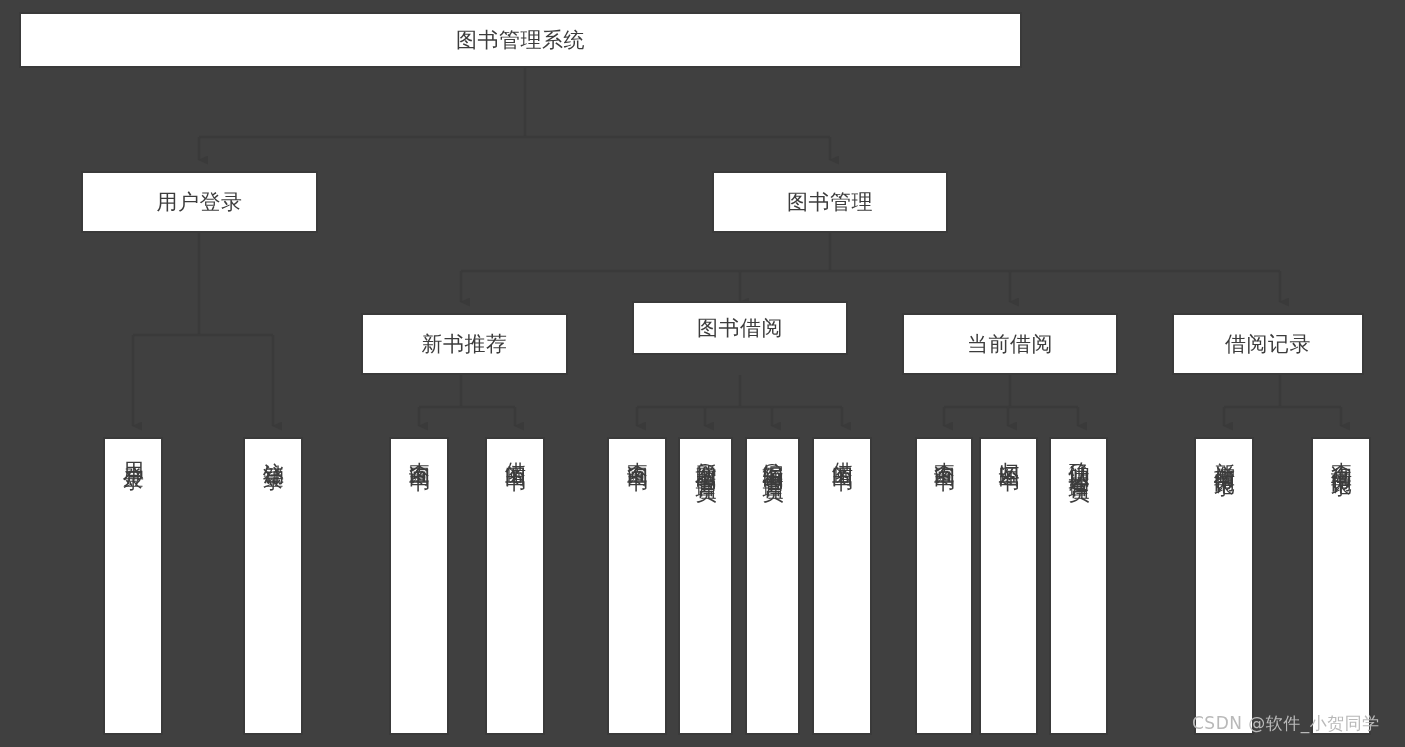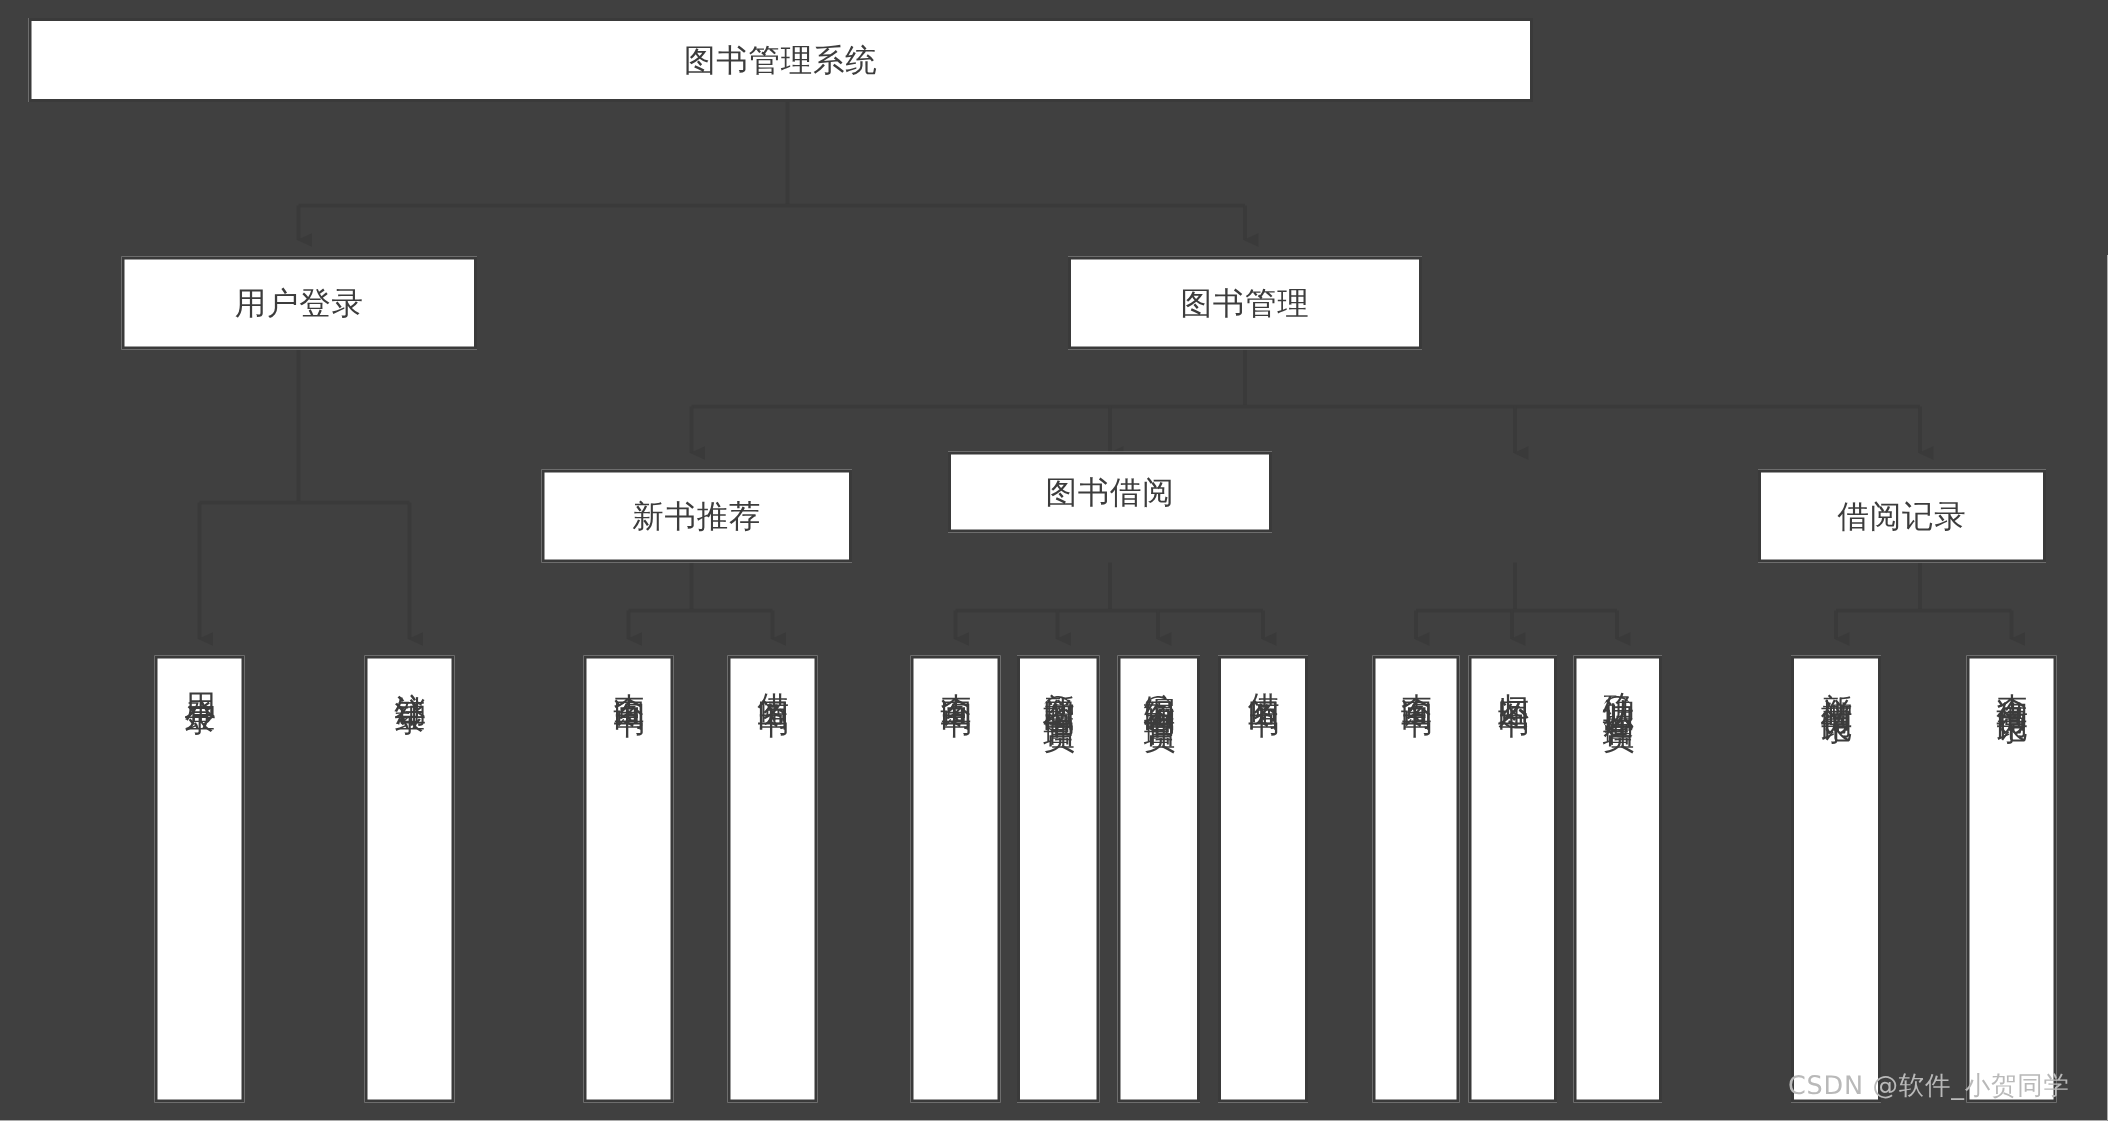--- a/index.html
+++ b/index.html
@@ -129,20 +129,23 @@
   <div class="node" style="left:712px; top:171px; width:236px; height:62px;">
     <span class="label">图书管理</span>
   </div>
 
   <div class="node" style="left:361px; top:313px; width:207px; height:62px;">
     <span class="label">新书推荐</span>
   </div>
   <div class="node" style="left:632px; top:301px; width:216px; height:54px;align-items:center;">
     <span class="label">图书借阅</span>
   </div>
+  <div class="node" style="left:902px; top:313px; width:216px; height:62px;">
+    <span class="label">当前借阅</span>
+  </div>
   <div class="node" style="left:1172px; top:313px; width:192px; height:62px;">
     <span class="label">借阅记录</span>
   </div>
 
   <div class="node vertical" style="left:103px; top:437px; width:60px; height:298px;">
     <span class="label">用户登录</span>
   </div>
   <div class="node vertical" style="left:243px; top:437px; width:60px; height:298px;">
     <span class="label">注销登录</span>
   </div>

